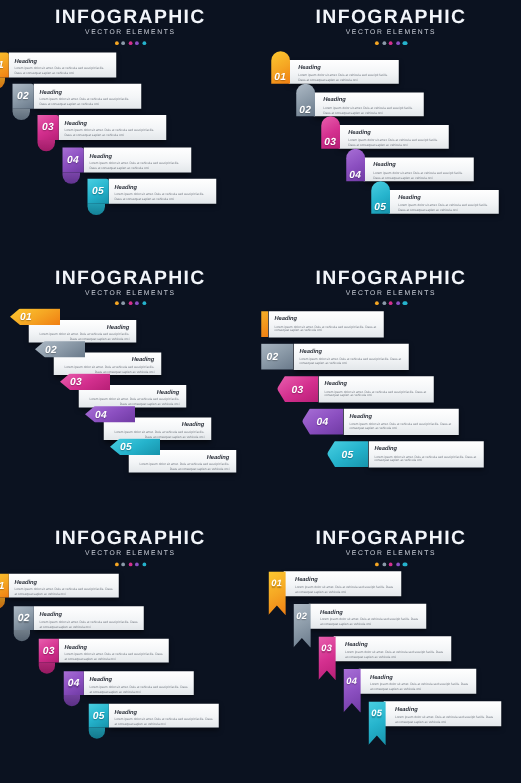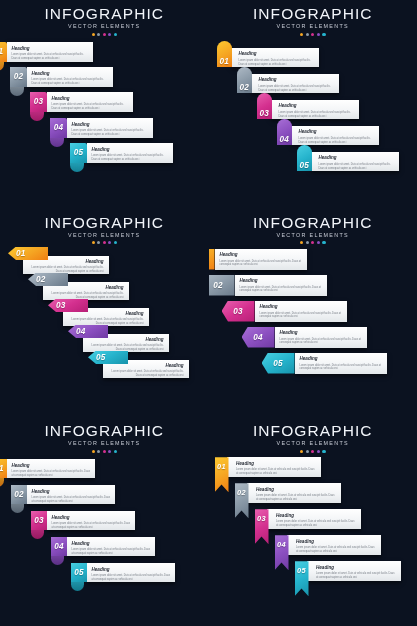--- a/index.html
+++ b/index.html
@@ -12,21 +12,21 @@
   }
   .sheet{
     position:absolute;
     width:208.5px;height:208.6px;
     box-sizing:border-box;
     overflow:hidden;
   }
   
   .hdr{position:absolute;left:0;right:0;top:6px;text-align:center;}
   .hdr .t1{
-    font-size:15.5px;font-weight:normal;letter-spacing:1.1px;
+    font-size:15.5px;font-weight:bold;letter-spacing:1.1px;
     color:#f2f5fa;line-height:16px;
   }
   .hdr .t2{
     font-size:5.4px;letter-spacing:1.3px;color:#c8ccd6;
     margin-top:1px;line-height:7px;
   }
   .dots{margin-top:2.5px;display:flex;justify-content:center;gap:2.4px;}
   .dots i{width:3.2px;height:3.2px;border-radius:50%;display:block;}
 
   

